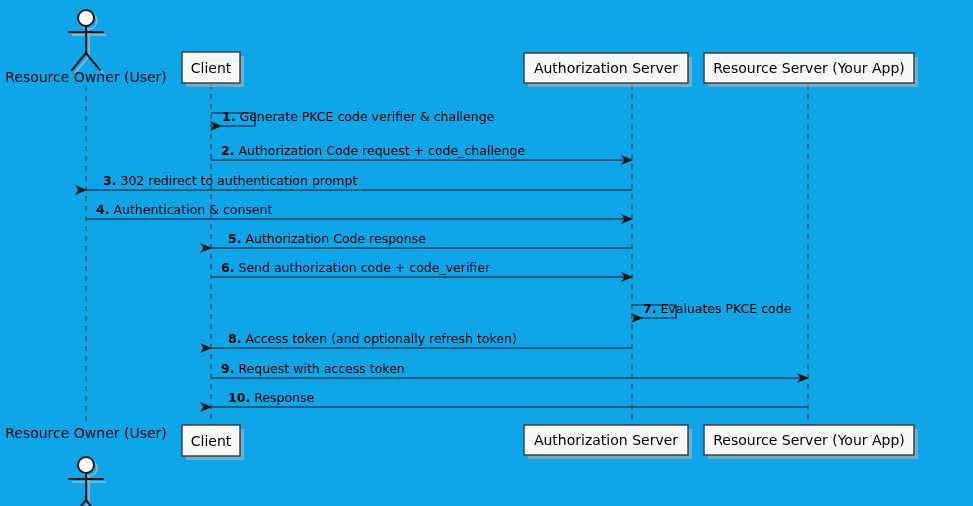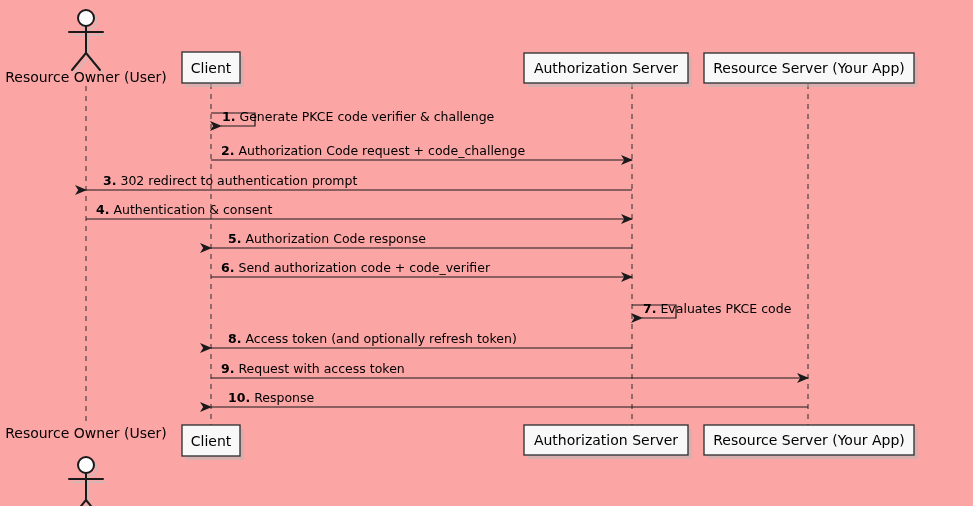--- a/index.html
+++ b/index.html
@@ -5,21 +5,21 @@
 <style>
   html, body {
     margin: 0;
     padding: 0;
     background: #ffffff;
   }
   #canvas {
     position: relative;
     width: 973px;
     height: 506px;
-    background: #fca5a5;
+    background: #0ea5e9;
     font-family: "DejaVu Sans", sans-serif;
     overflow: hidden;
   }
   svg#diagram {
     position: absolute;
     left: 0; top: 0;
     width: 973px;
     height: 506px;
   }
   .msg-label {

